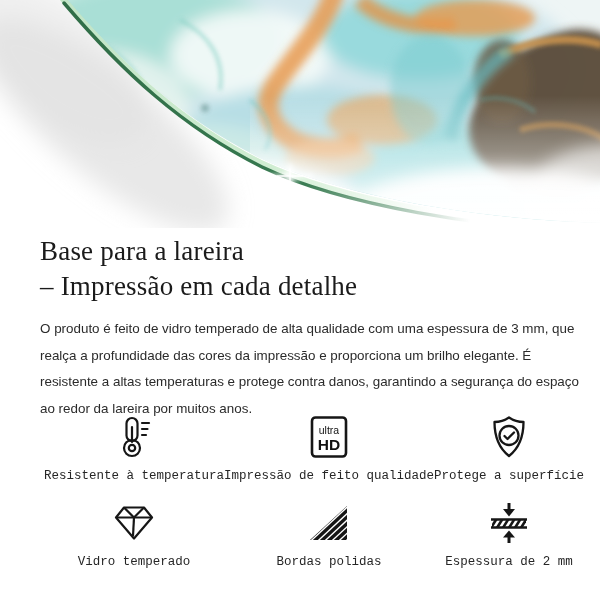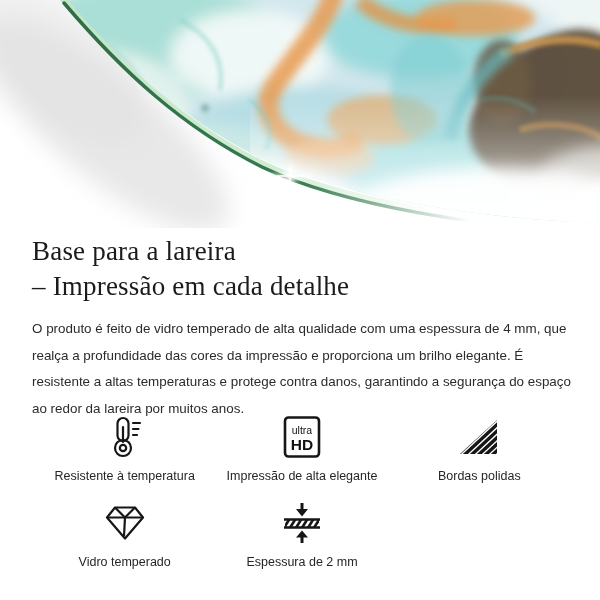--- a/index.html
+++ b/index.html
@@ -2,21 +2,21 @@
 <html><head>
 <meta charset="utf-8">
 <style>
   * { box-sizing: border-box; margin: 0; padding: 0; }
   html, body { width: 600px; height: 600px; background: #ffffff; overflow: hidden; }
   body { font-family: "Liberation Sans", sans-serif; color: #1f1f1f; }
 
   .hero { position: relative; width: 600px; height: 228px; background: #ffffff; }
   .hero svg { display: block; }
 
-  .content { padding: 0 28px 0 32px; }
+  .content { padding: 0 28px 0 40px; }
 
   h1 {
     font-family: "Liberation Serif", "DejaVu Serif", serif;
     font-weight: 400;
     font-size: 27px;
     line-height: 35px;
     color: #1b1b1b;
     margin-top: 6px;
     letter-spacing: 0.2px;
   }
@@ -47,20 +47,21 @@
     align-items: center;
     justify-content: center;
   }
   .feature .caption {
     margin-top: 9px;
     font-size: 12.5px;
     line-height: 15px;
     color: #262626;
     text-align: center;
     white-space: nowrap;
+    font-family: Liberation Mono, monospace;
   }
   .icon-box svg { display: block; }
   .icon-box svg text { font-family: "Liberation Sans", sans-serif; }
 </style>
 </head>
 <body>
 
 <div class="hero">
   <svg width="600" height="228" viewBox="0 0 600 228">
     <defs>
@@ -168,21 +169,21 @@
     </g>
   </svg>
 </div>
 
 <div class="content">
   <h1>
     <span>Base para a lareira</span><br>
     <span>– Impressão em cada detalhe</span>
   </h1>
 
-  <p class="lead">O produto é feito de vidro temperado de alta qualidade com uma espessura de 4 mm, que realça a profundidade das cores da impressão e proporciona um brilho elegante. É resistente a altas temperaturas e protege contra danos, garantindo a segurança do espaço ao redor da lareira por muitos anos.</p>
+  <p class="lead">O produto é feito de vidro temperado de alta qualidade com uma espessura de 3 mm, que realça a profundidade das cores da impressão e proporciona um brilho elegante. É resistente a altas temperaturas e protege contra danos, garantindo a segurança do espaço ao redor da lareira por muitos anos.</p>
 
   <div class="features">
 
     <div class="feature">
       <div class="icon-box">
         <svg width="42" height="44" viewBox="0 0 42 44" fill="none" stroke="#161616" stroke-width="2.2" stroke-linecap="round" stroke-linejoin="round">
           <rect x="13.5" y="3" width="11" height="23" rx="5.5"></rect>
           <circle cx="19" cy="33" r="8"></circle>
           <circle cx="19" cy="33" r="3.2"></circle>
           <path d="M19,12 L19,27"></path>
@@ -195,56 +196,66 @@
     </div>
 
     <div class="feature">
       <div class="icon-box">
         <svg width="42" height="44" viewBox="0 0 42 44">
           <rect x="4" y="2.5" width="34" height="39" rx="3.5" fill="none" stroke="#161616" stroke-width="2.6"></rect>
           <text x="21" y="18.5" text-anchor="middle" font-size="10.5" fill="#111111">ultra</text>
           <text x="21" y="35" text-anchor="middle" font-size="15.5" font-weight="bold" fill="#111111">HD</text>
         </svg>
       </div>
-      <div class="caption">Impressão de alta elegante</div>
-    </div>
-
+      <div class="caption">Impressão de feito qualidade</div>
+    </div>
+
+    <div class="feature">
+      <div class="icon-box">
+        <svg width="44" height="46" viewBox="0 0 44 46" fill="none" stroke="#161616" stroke-width="2.3" stroke-linecap="round" stroke-linejoin="round">
+          <path d="M22,3.5 C17.5,6.5 11.5,8 7.5,8 C7.5,21 10.5,33 22,42 C33.5,33 36.5,21 36.5,8 C32.5,8 26.5,6.5 22,3.5 Z"></path>
+          <circle cx="22" cy="21.5" r="9.5"></circle>
+          <path d="M17.5,22 L20.5,25 L27,18.5"></path>
+        </svg>
+      </div>
+      <div class="caption">Protege a superfície</div>
+    </div>
+
+    <div class="feature">
+      <div class="icon-box">
+        <svg width="44" height="40" viewBox="0 0 44 40" fill="none" stroke="#161616" stroke-width="2.2" stroke-linejoin="round">
+          <path d="M4,14.5 L12,4.5 L32,4.5 L40,14.5 L22,35.5 Z"></path>
+          <path d="M4,14.5 L40,14.5"></path>
+          <path d="M22,14.5 L12,4.5"></path>
+          <path d="M22,14.5 L32,4.5"></path>
+          <path d="M22,14.5 L21,33"></path>
+        </svg>
+      </div>
+      <div class="caption">Vidro temperado</div>
+    </div>
 
     <div class="feature">
       <div class="icon-box">
         <svg width="44" height="44" viewBox="0 0 44 44">
           <defs>
             <clipPath id="triClip">
                 <path d="M3,39 L40,5 L40,39 Z"></path>
               </clipPath>
           </defs>
           <g clip-path="url(#triClip)" stroke="#161616" stroke-width="3.4">
             <path d="M-4,44 L40,3"></path>
             <path d="M3,44 L47,3"></path>
             <path d="M10,44 L54,3"></path>
             <path d="M17,44 L61,3"></path>
             <path d="M24,44 L68,3"></path>
             <path d="M31,44 L75,3"></path>
           </g>
         </svg>
       </div>
       <div class="caption">Bordas polidas</div>
-    </div>
-
-    <div class="feature">
-      <div class="icon-box">
-        <svg width="44" height="40" viewBox="0 0 44 40" fill="none" stroke="#161616" stroke-width="2.2" stroke-linejoin="round">
-          <path d="M4,14.5 L12,4.5 L32,4.5 L40,14.5 L22,35.5 Z"></path>
-          <path d="M4,14.5 L40,14.5"></path>
-          <path d="M22,14.5 L12,4.5"></path>
-          <path d="M22,14.5 L32,4.5"></path>
-          <path d="M22,14.5 L21,33"></path>
-        </svg>
-      </div>
-      <div class="caption">Vidro temperado</div>
     </div>
 
     <div class="feature">
       <div class="icon-box">
         <svg width="44" height="44" viewBox="0 0 44 44">
           <defs>
             <clipPath id="barClip">
                 <rect x="5" y="18.5" width="34" height="8"></rect>
               </clipPath>
           </defs>

